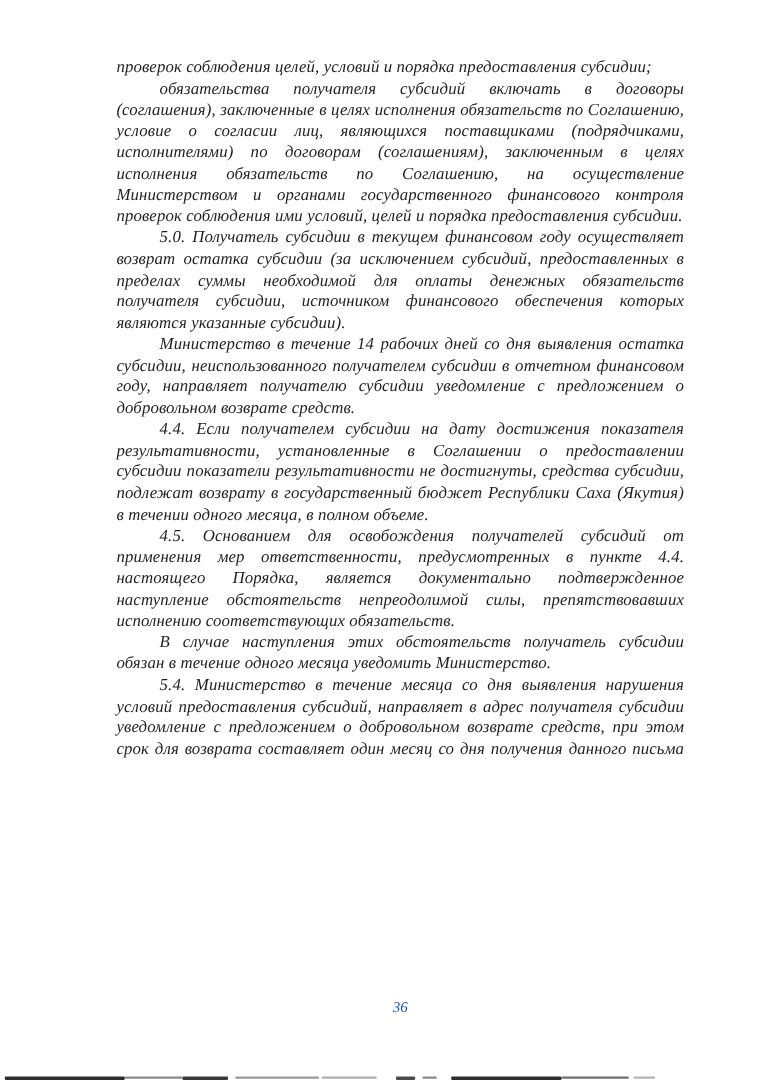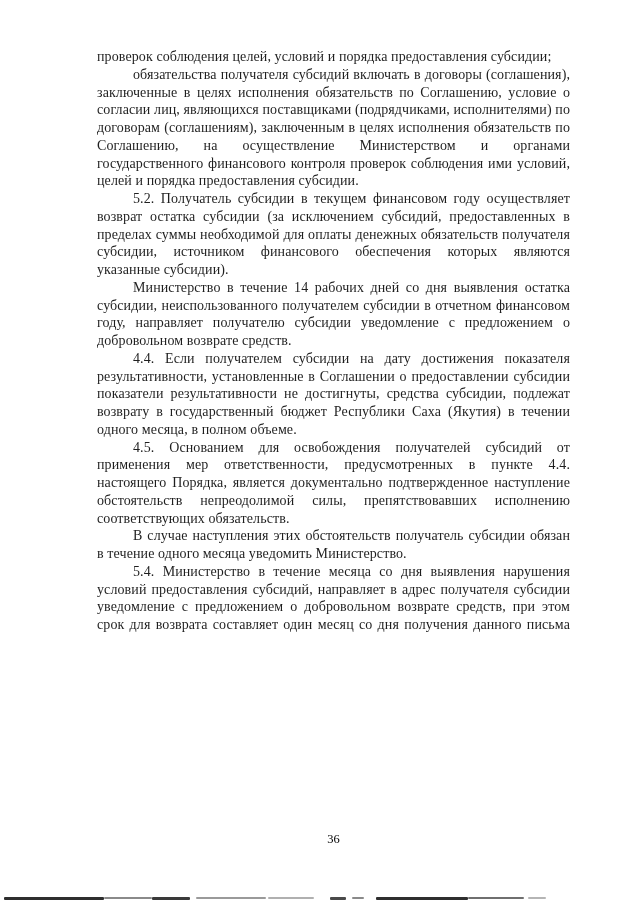--- a/index.html
+++ b/index.html
@@ -8,20 +8,21 @@
     background: #ffffff;
   }
   .page {
     position: relative;
     width: 640px;
     height: 903px;
     background: #ffffff;
     overflow: hidden;
     font-family: "Liberation Serif", "DejaVu Serif", serif;
     color: #1f1f1f;
+    font-style: italic;
   }
   .text-block {
     position: absolute;
     left: 97px;
     top: 48px;
     width: 473px;
     font-size: 14px;
     line-height: 17.75px;
     text-align: justify;
     letter-spacing: 0.1px;
@@ -36,21 +37,21 @@
   .para.justify-last {
     text-align-last: justify;
   }
   .page-number {
     position: absolute;
     left: 97px;
     top: 832px;
     width: 473px;
     text-align: center;
     font-size: 12.5px;
-    color: #000000;
+    color: #1d4ed8;
   }
   .scan-line {
     position: absolute;
     left: 0;
     top: 896px;
     width: 640px;
     height: 6px;
   }
   .scan-line i {
     position: absolute;
@@ -60,21 +61,21 @@
   }
 </style>
 </head>
 <body>
 
 <div class="page">
 
   <div class="text-block">
     <p class="para noindent">проверок соблюдения целей, условий и порядка предоставления субсидии;</p>
     <p class="para">обязательства получателя субсидий включать в договоры (соглашения), заключенные в целях исполнения обязательств по Соглашению, условие о согласии лиц, являющихся поставщиками (подрядчиками, исполнителями) по договорам (соглашениям), заключенным в целях исполнения обязательств по Соглашению, на осуществление Министерством и органами государственного финансового контроля проверок соблюдения ими условий, целей и порядка предоставления субсидии.</p>
-    <p class="para">5.2. Получатель субсидии в текущем финансовом году осуществляет возврат остатка субсидии (за исключением субсидий, предоставленных в пределах суммы необходимой для оплаты денежных обязательств получателя субсидии, источником финансового обеспечения которых являются указанные субсидии).</p>
+    <p class="para">5.0. Получатель субсидии в текущем финансовом году осуществляет возврат остатка субсидии (за исключением субсидий, предоставленных в пределах суммы необходимой для оплаты денежных обязательств получателя субсидии, источником финансового обеспечения которых являются указанные субсидии).</p>
     <p class="para">Министерство в течение 14 рабочих дней со дня выявления остатка субсидии, неиспользованного получателем субсидии в отчетном финансовом году, направляет получателю субсидии уведомление с предложением о добровольном возврате средств.</p>
     <p class="para">4.4. Если получателем субсидии на дату достижения показателя результативности, установленные в Соглашении о предоставлении субсидии показатели результативности не достигнуты, средства субсидии, подлежат возврату в государственный бюджет Республики Саха (Якутия) в течении одного месяца, в полном объеме.</p>
     <p class="para">4.5. Основанием для освобождения получателей субсидий от применения мер ответственности, предусмотренных в пункте 4.4. настоящего Порядка, является документально подтвержденное наступление обстоятельств непреодолимой силы, препятствовавших исполнению соответствующих обязательств.</p>
     <p class="para">В случае наступления этих обстоятельств получатель субсидии обязан в течение одного месяца уведомить Министерство.</p>
     <p class="para justify-last">5.4. Министерство в течение месяца со дня выявления нарушения условий предоставления субсидий, направляет в адрес получателя субсидии уведомление с предложением о добровольном возврате средств, при этом срок для возврата составляет один месяц со дня получения данного письма</p>
   </div>
 
   <div class="page-number">36</div>
 
   <div class="scan-line">

